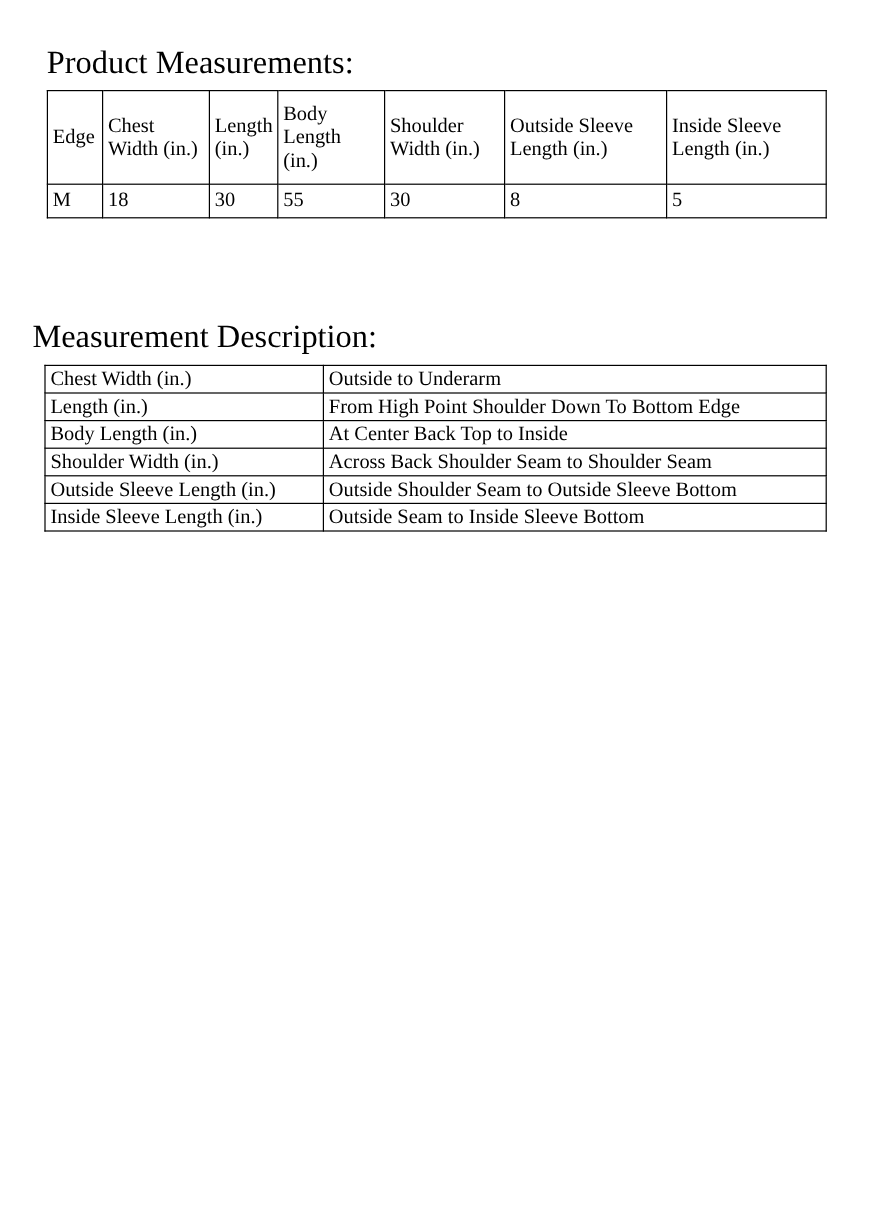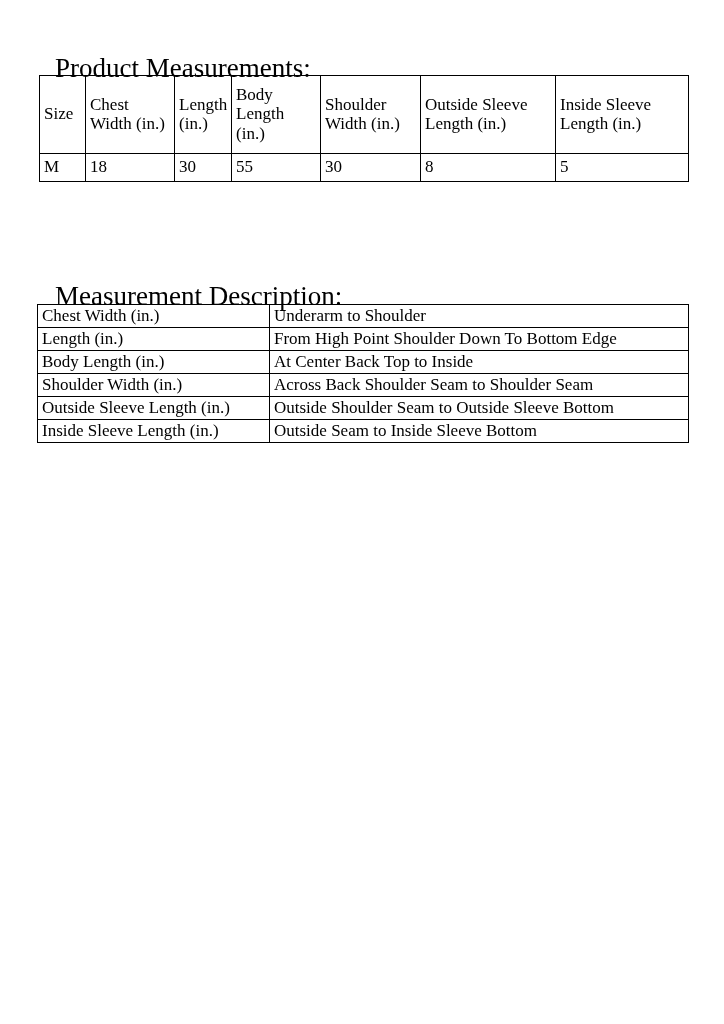--- a/index.html
+++ b/index.html
@@ -18,31 +18,31 @@
   .page {
     position: absolute;
     left: 0; top: 0;
     width: 724px;
     height: 1024px;
   }
   .section-title {
     font-size: 27px;
     line-height: 1.1;
     font-weight: normal;
-    margin: 16px;
+    margin: 0;
     font-family: "Liberation Serif", serif;
   }
   #title-measurements {
     position: absolute;
     left: 39px;
     top: 38px;
   }
   #title-description {
     position: absolute;
-    left: 39px;
+    left: 27px;
     top: 266px;
     text-align: right;
   }
   table {
     border-collapse: collapse;
     table-layout: fixed;
   }
   table td, table th {
     border: 1px solid #000000;
     font-size: 17px;
@@ -90,21 +90,21 @@
       <col style="width:46px">
       <col style="width:89px">
       <col style="width:57px">
       <col style="width:89px">
       <col style="width:100px">
       <col style="width:135px">
       <col style="width:133px">
     </colgroup>
     <thead>
       <tr>
-        <th>Size</th>
+        <th>Edge</th>
         <th>Chest Width (in.)</th>
         <th>Length (in.)</th>
         <th>Body Length (in.)</th>
         <th>Shoulder Width (in.)</th>
         <th>Outside Sleeve Length (in.)</th>
         <th>Inside Sleeve Length (in.)</th>
       </tr>
     </thead>
     <tbody>
       <tr>
@@ -122,21 +122,21 @@
   <h1 class="section-title" id="title-description">Measurement Description:</h1>
 
   <table id="description-table">
     <colgroup>
       <col style="width:232px">
       <col style="width:419px">
     </colgroup>
     <tbody>
       <tr>
         <td class="desc-term">Chest Width (in.)</td>
-        <td>Underarm to Shoulder</td>
+        <td>Outside to Underarm</td>
       </tr>
       <tr>
         <td class="desc-term">Length (in.)</td>
         <td>From High Point Shoulder Down To Bottom Edge</td>
       </tr>
       <tr>
         <td class="desc-term">Body Length (in.)</td>
         <td>At Center Back Top to Inside</td>
       </tr>
       <tr>

